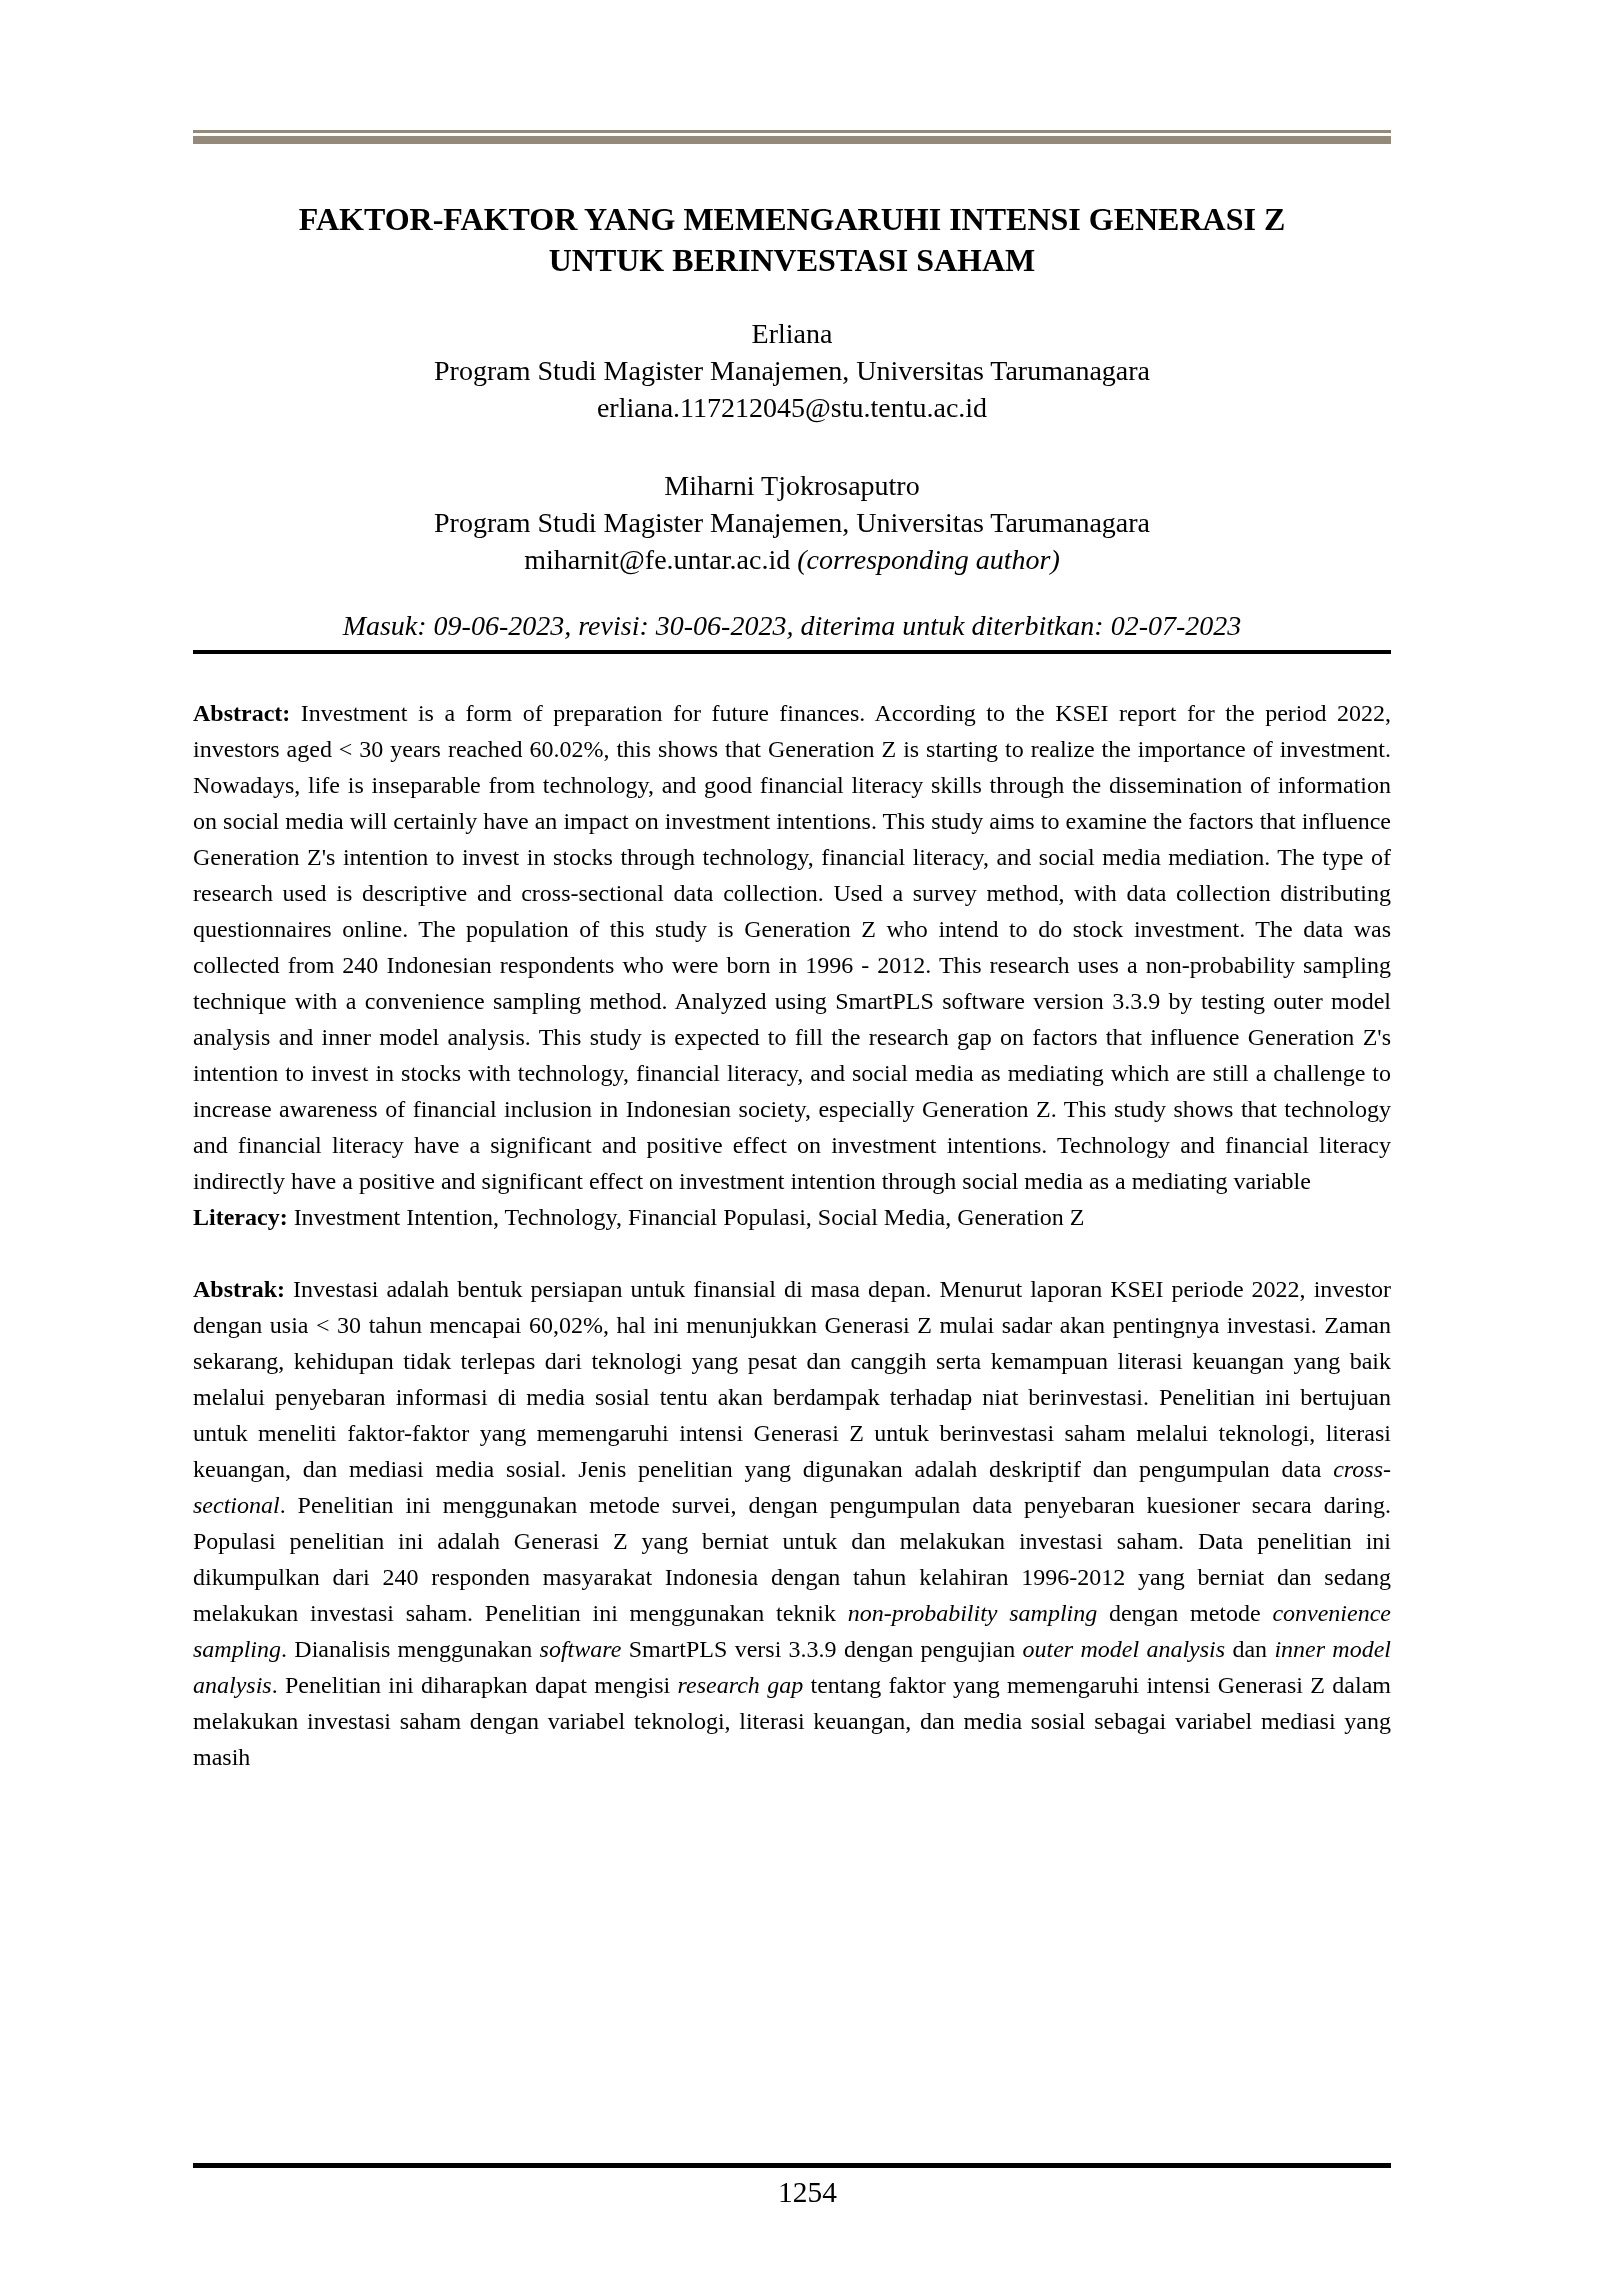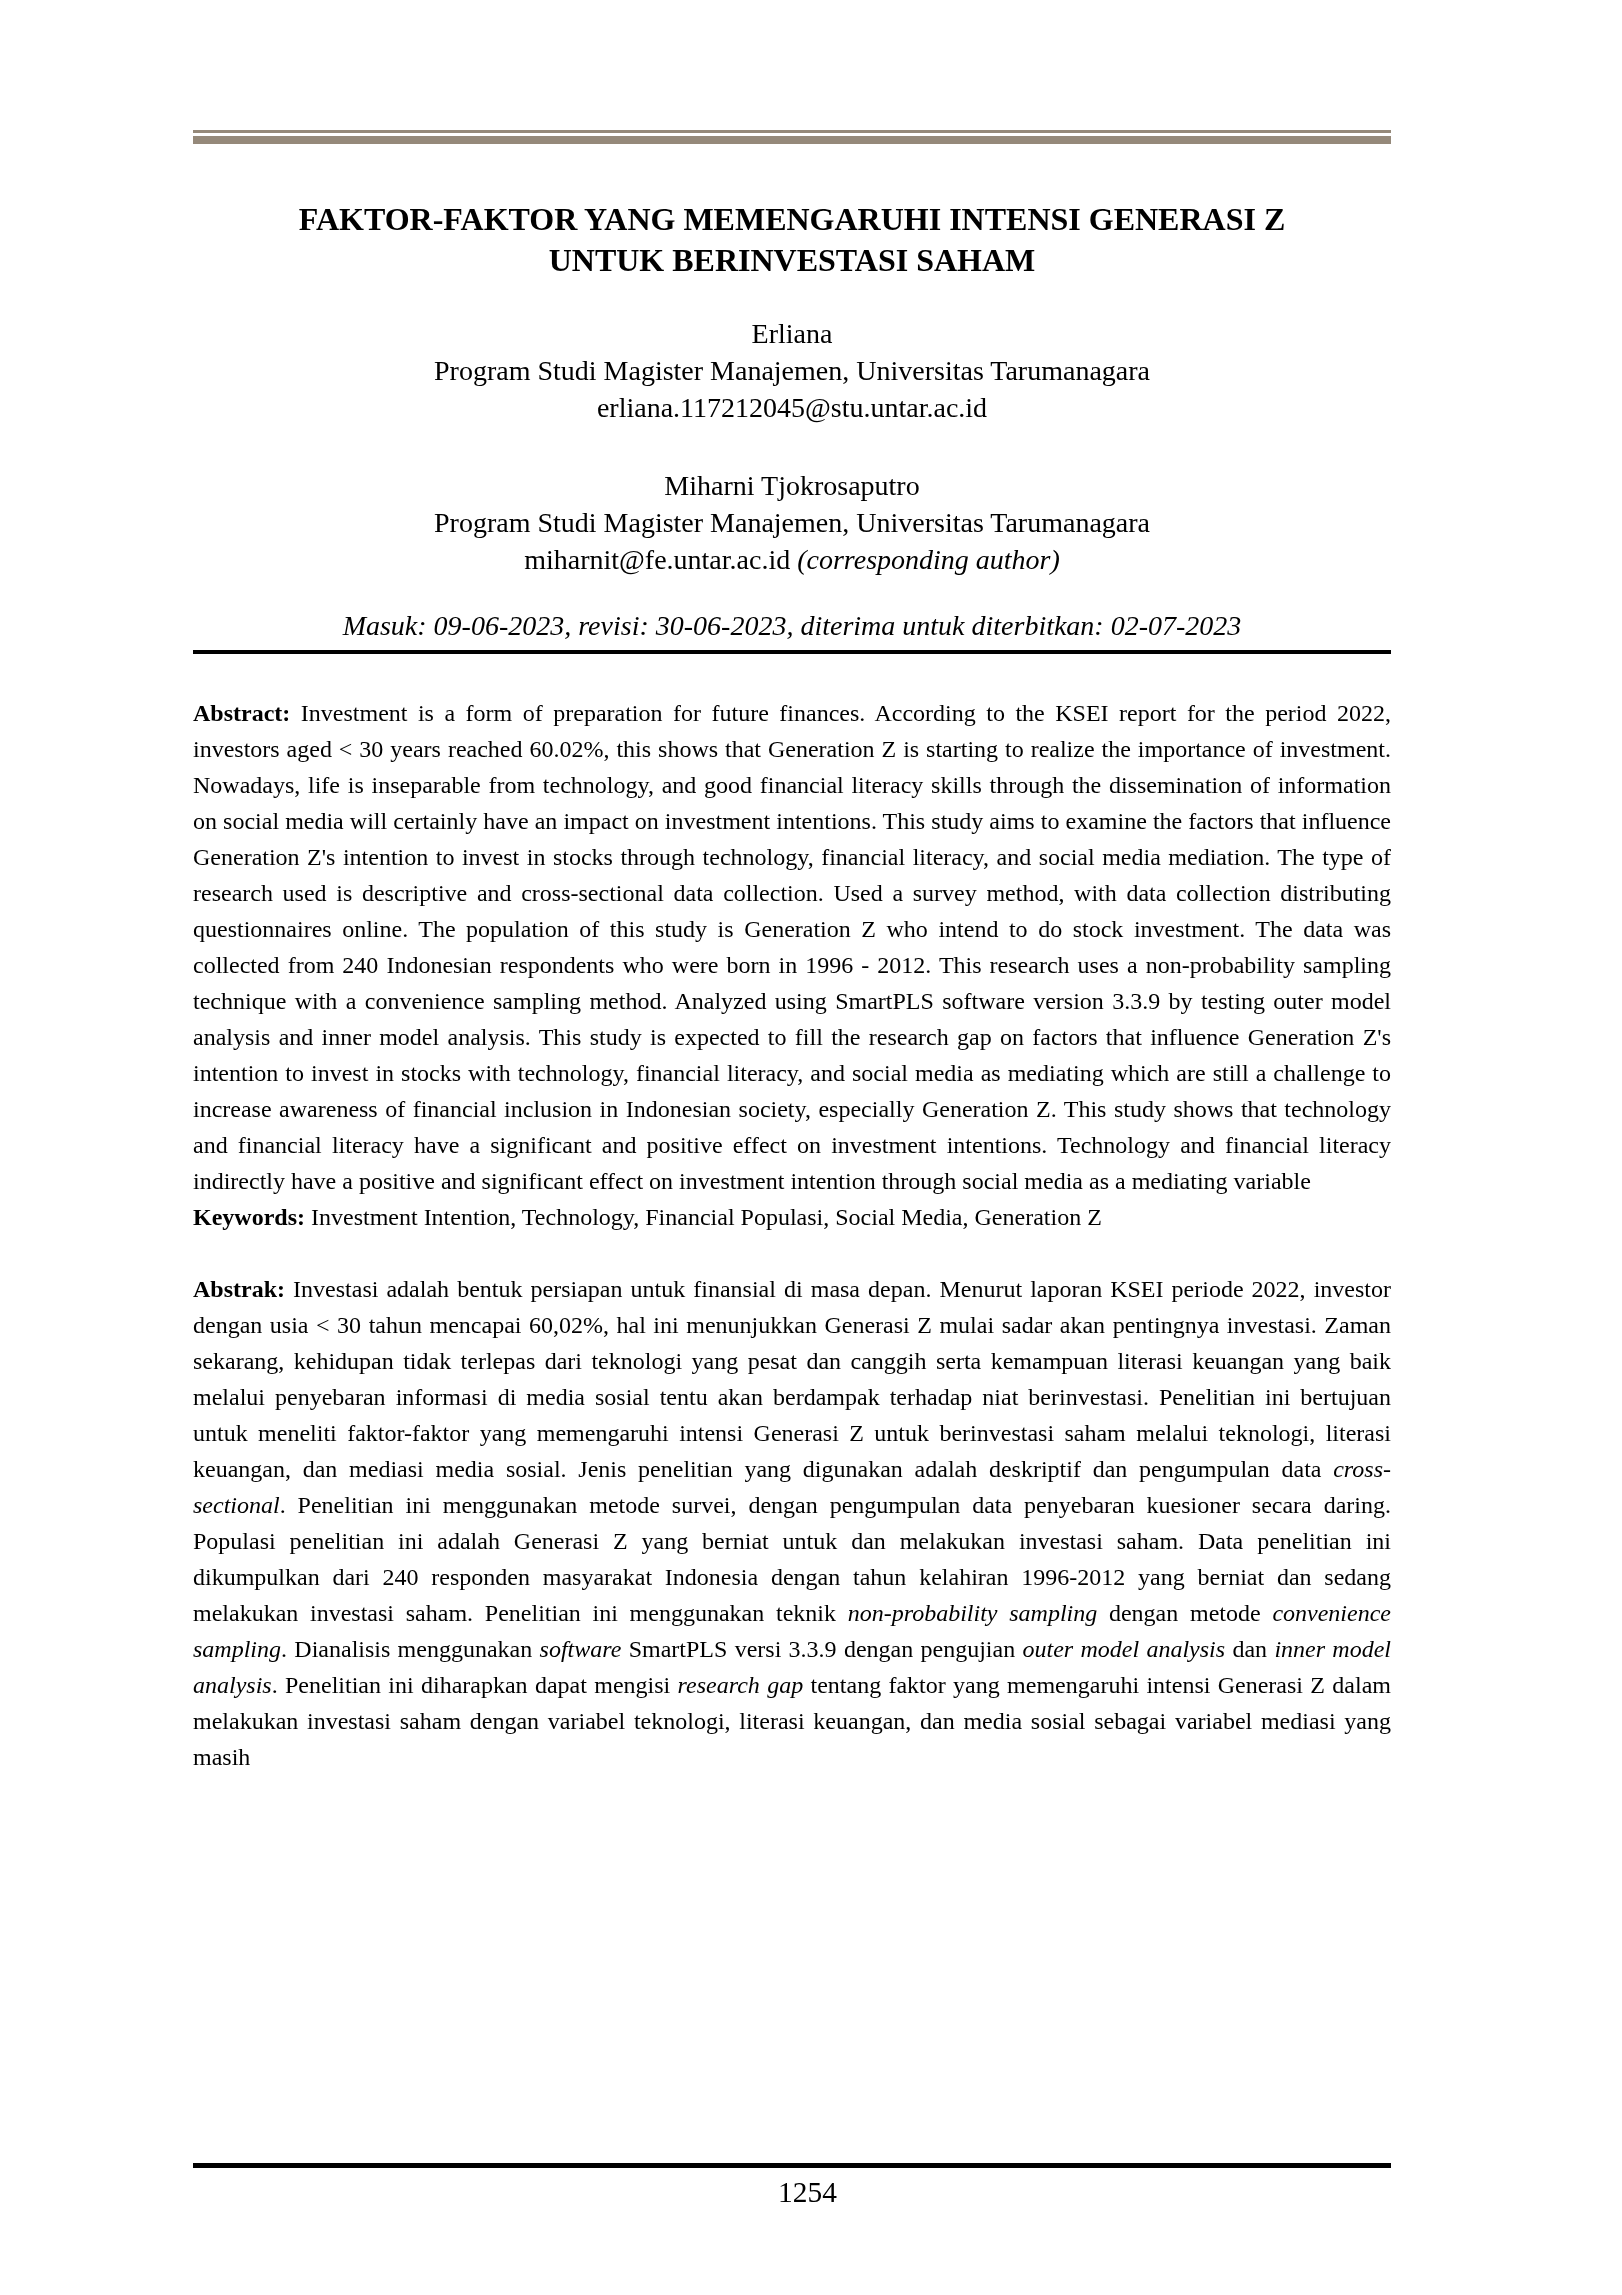--- a/index.html
+++ b/index.html
@@ -76,36 +76,36 @@
     <div class="rule-thick" style="background: rgb(149, 137, 122);"></div>
 
     <h1 class="title">
       <span class="title-line">FAKTOR-FAKTOR YANG MEMENGARUHI INTENSI GENERASI Z</span>
       <span class="title-line">UNTUK BERINVESTASI SAHAM</span>
     </h1>
 
     <div class="author-block first">
       <div>Erliana</div>
       <div>Program Studi Magister Manajemen, Universitas Tarumanagara</div>
-      <div><span>erliana.117212045@stu.untar.ac.id</span></div>
+      <div><span>erliana.117212045@stu.tentu.ac.id</span></div>
     </div>
 
     <div class="author-block second">
       <div>Miharni Tjokrosaputro</div>
       <div>Program Studi Magister Manajemen, Universitas Tarumanagara</div>
       <div><span>miharnit@fe.untar.ac.id </span><i>(corresponding author)</i></div>
     </div>
 
     <div class="dates-line">Masuk: 09-06-2023, revisi: 30-06-2023, diterima untuk diterbitkan: 02-07-2023</div>
 
     <div class="rule-black" style="background: rgb(0, 0, 0);"></div>
 
     <p class="para abstract-en"><b>Abstract:</b><span> Investment is a form of preparation for future finances. According to the KSEI report for the period 2022, investors aged &lt; 30 years reached 60.02%, this shows that Generation Z is starting to realize the importance of investment. Nowadays, life is inseparable from technology, and good financial literacy skills through the dissemination of information on social media will certainly have an impact on investment intentions. This study aims to examine the factors that influence Generation Z's intention to invest in stocks through technology, financial literacy, and social media mediation. The type of research used is descriptive and cross-sectional data collection. Used a survey method, with data collection distributing questionnaires online. The population of this study is Generation Z who intend to do stock investment. The data was collected from 240 Indonesian respondents who were born in 1996 - 2012. This research uses a non-probability sampling technique with a convenience sampling method. Analyzed using SmartPLS software version 3.3.9 by testing outer model analysis and inner model analysis. This study is expected to fill the research gap on factors that influence Generation Z's intention to invest in stocks with technology, financial literacy, and social media as mediating which are still a challenge to increase awareness of financial inclusion in Indonesian society, especially Generation Z. This study shows that technology and financial literacy have a significant and positive effect on investment intentions. Technology and financial literacy indirectly have a positive and significant effect on investment intention through social media as a mediating variable</span></p>
 
-    <p class="para keywords-line"><b>Keywords:</b><span> Investment Intention, Technology, Financial Populasi, Social Media, Generation Z</span></p>
+    <p class="para keywords-line"><b>Literacy:</b><span> Investment Intention, Technology, Financial Populasi, Social Media, Generation Z</span></p>
 
     <p class="para abstract-id"><b>Abstrak:</b><span> Investasi adalah bentuk persiapan untuk finansial di masa depan. Menurut laporan KSEI periode 2022, investor dengan usia &lt; 30 tahun mencapai 60,02%, hal ini menunjukkan Generasi Z mulai sadar akan pentingnya investasi. Zaman sekarang, kehidupan tidak terlepas dari teknologi yang pesat dan canggih serta kemampuan literasi keuangan yang baik melalui penyebaran informasi di media sosial tentu akan berdampak terhadap niat berinvestasi. Penelitian ini bertujuan untuk meneliti faktor-faktor yang memengaruhi intensi Generasi Z untuk berinvestasi saham melalui teknologi, literasi keuangan, dan mediasi media sosial. Jenis penelitian yang digunakan adalah deskriptif dan pengumpulan data </span><i>cross-sectional</i><span>. Penelitian ini menggunakan metode survei, dengan pengumpulan data penyebaran kuesioner secara daring. Populasi penelitian ini adalah Generasi Z yang berniat untuk dan melakukan investasi saham. Data penelitian ini dikumpulkan dari 240 responden masyarakat Indonesia dengan tahun kelahiran 1996-2012 yang berniat dan sedang melakukan investasi saham. Penelitian ini menggunakan teknik </span><i>non-probability sampling</i><span> dengan metode </span><i>convenience sampling</i><span>. Dianalisis menggunakan </span><i>software</i><span> SmartPLS versi 3.3.9 dengan pengujian </span><i>outer model analysis</i><span> dan </span><i>inner model analysis</i><span>. Penelitian ini diharapkan dapat mengisi </span><i>research gap</i><span> tentang faktor yang memengaruhi intensi Generasi Z dalam melakukan investasi saham dengan variabel teknologi, literasi keuangan, dan media sosial sebagai variabel mediasi yang masih</span></p>
 
   </div>
 
   <div class="footer-rule" style="background: rgb(0, 0, 0);"></div>
   <div class="page-number">1254</div>
 </div>
 
 

